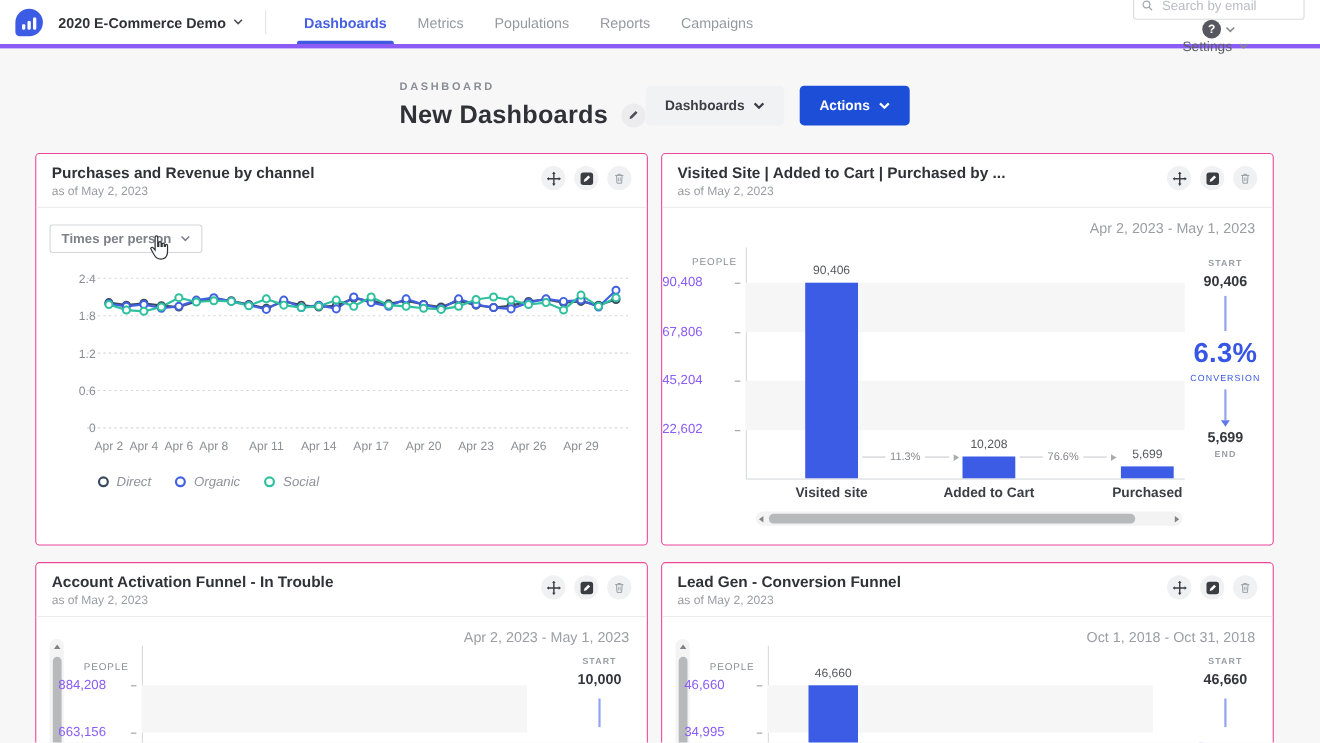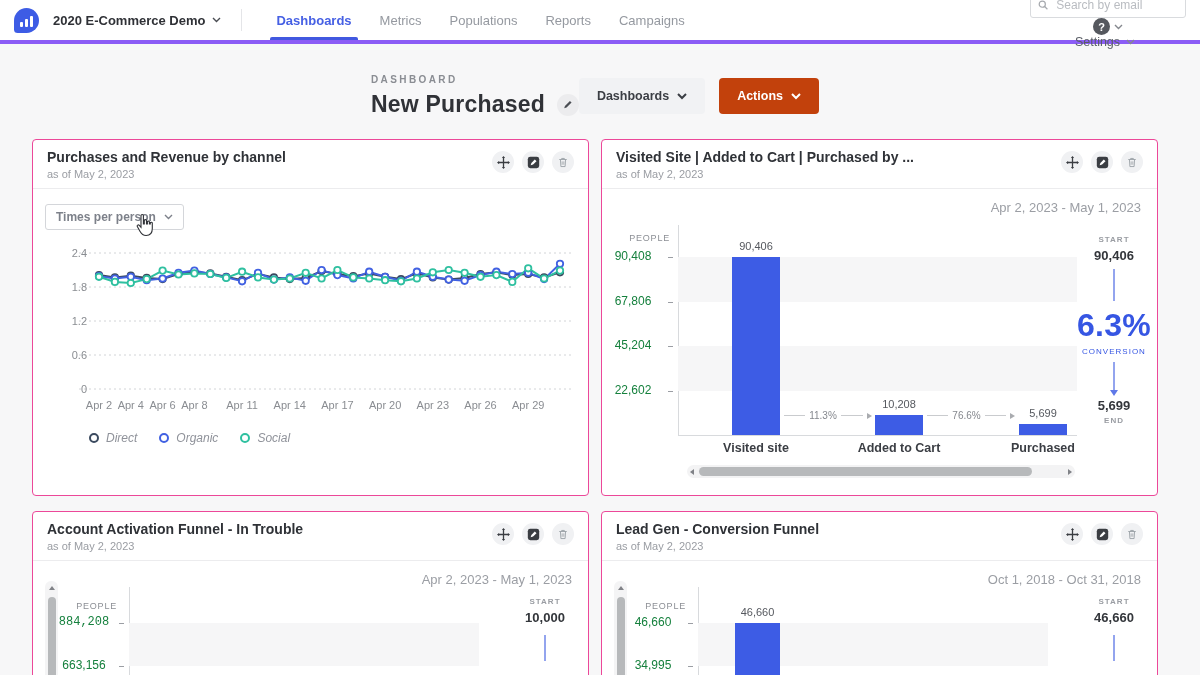--- a/index.html
+++ b/index.html
@@ -25,21 +25,21 @@
   .settings{display:flex;align-items:center;gap:6px;font-size:12.5px;color:#5a5e66;margin-right:6px;cursor:pointer;}
   
   .page-head{display:flex;justify-content:center;align-items:center;padding:30px 42px 0 32px;}
   .eyebrow{font-size:10px;letter-spacing:2.4px;color:#8a8d93;font-weight:600;}
   .title-row{display:flex;align-items:center;gap:12px;margin-top:6px;}
   .page-title{font-size:23px;font-weight:800;color:#303237;letter-spacing:.2px;}
   .round-btn{width:22px;height:22px;border-radius:50%;background:#ececee;display:flex;align-items:center;justify-content:center;cursor:pointer;border:0;}
   .head-actions{display:flex;gap:14px;}
   .btn{height:36px;border:0;border-radius:4px;font-family:inherit;font-size:12.5px;font-weight:700;display:flex;align-items:center;gap:8px;padding:0 18px;cursor:pointer;}
   .btn.light{background:#f1f2f4;color:#3b3e44;}
-  .btn.primary{background:#c2410c;color:#fff;}
+  .btn.primary{background:#1d4ed8;color:#fff;}
   
   .cards{display:grid;grid-template-columns:1fr 1fr;column-gap:12px;row-gap:15px;padding:0 42px 0 32px;margin-top:21px;}
   .card{background:#fff;border:1px solid #ec4899;border-radius:4px;height:357px;box-sizing:border-box;overflow:hidden;}
   .card-head{display:flex;justify-content:space-between;align-items:flex-start;padding:9px 14px 8px;border-bottom:1px solid #ececee;}
   .card-title{font-size:14px;font-weight:700;color:#2f3237;}
   .card-sub{font-size:11px;color:#9a9da3;margin-top:3px;}
   .head-icons{display:flex;gap:8px;margin-top:2px;}
   .icon-btn{width:22px;height:22px;border-radius:50%;background:#f0f1f3;display:flex;align-items:center;justify-content:center;cursor:pointer;border:0;padding:0;}
   .card-body{position:relative;height:308px;}
   
@@ -48,37 +48,37 @@
   .ax{font-size:11px;fill:#8a8d92;}
   .legend{position:absolute;left:56px;top:242px;display:flex;gap:22px;align-items:center;}
   .legend-item{display:flex;align-items:center;gap:7px;font-size:12px;font-style:italic;color:#8f929a;}
   .legend-dot{width:6px;height:6px;border-radius:50%;border:2px solid #888;background:#fff;}
   
   .date-range{position:absolute;right:16px;top:11px;font-size:13px;color:#9b9ea4;}
   .f-axis-label{position:absolute;left:0;top:44px;width:68px;text-align:right;font-size:9px;letter-spacing:.8px;color:#8c8f95;}
   .f-plot{position:absolute;overflow:visible;}
   .band{position:absolute;left:0;width:100%;background:#f6f6f7;}
   .f-ticks{position:absolute;}
-  .tick-lab{position:absolute;left:0;width:62px;text-align:center;font-size:12px;color:#15803d;}
+  .tick-lab{position:absolute;left:0;width:62px;text-align:left;font-size:12px;color:#8b5cf6;}
   .tick-dash{position:absolute;left:66px;width:5px;height:1px;background:#9b9ea4;}
   .f-vaxis{position:absolute;width:1px;background:#d8dadd;}
   .f-baseline{position:absolute;height:1px;background:#d8dadd;}
   .fbar{position:absolute;background:#3d5ce5;}
   .fbar-lab{position:absolute;width:80px;text-align:center;font-size:11px;color:#55585e;}
   .fconn{position:absolute;width:88px;display:flex;align-items:center;gap:4px;}
   .fconn span{font-size:10px;color:#85888e;}
   .fconn .cl{flex:1;height:1px;background:#c9cbce;}
   .fconn .ch{width:0;height:0;border-left:5px solid #a9abaf;border-top:3.5px solid transparent;border-bottom:3.5px solid transparent;}
   .f-xlab{position:absolute;width:120px;text-align:center;font-size:12.5px;font-weight:600;color:#3b3e44;}
   .f-summary{position:absolute;left:472px;width:80px;text-align:center;}
   .s-label{font-size:8px;letter-spacing:1px;color:#9a9da3;font-weight:700;}
   .s-num{font-size:13px;font-weight:700;color:#33363b;margin-top:4px;}
   .s-line{width:2px;height:32px;background:#93a4ee;margin:6px auto;}
   .s-line.short{height:26px;margin:10px auto;}
-  .s-conv{font-size:32px;font-weight:800;color:#3656e3;letter-spacing:.3px;}
+  .s-conv{font-size:25px;font-weight:800;color:#3656e3;letter-spacing:.3px;}
   .s-convlab{font-size:8px;letter-spacing:1px;color:#3656e3;font-weight:400;margin-top:3px;}
   .s-arrow{width:2px;height:28px;background:#93a4ee;margin:6px auto 0;position:relative;}
   .s-arrow::after{content:"";position:absolute;left:-3px;top:100%;border:4px solid transparent;border-top:6px solid #5f79e8;}
   .s-num.end{margin-top:8px;}
   .s-label.end{margin-top:3px;}
   
   .h-scroll{position:absolute;left:85px;top:276px;width:388px;height:13px;background:#f3f3f4;border-radius:7px;display:flex;align-items:center;}
   .h-thumb{position:absolute;left:12px;top:2px;width:333px;height:9px;background:#b7b9bb;border-radius:5px;cursor:pointer;}
   .h-arrow{position:absolute;top:3.5px;width:0;height:0;border-top:3px solid transparent;border-bottom:3px solid transparent;cursor:pointer;}
   .h-arrow.left{left:3px;border-right:4px solid #808287;}
@@ -130,21 +130,21 @@
           <path d="M1 1l3.5 3.5L8 1" stroke="#85888e" stroke-width="1.4" fill="none"></path>
         </svg>
     </span>
   </div>
 </div>
 
 <div class="page-head">
   <div>
     <div class="eyebrow">DASHBOARD</div>
     <div class="title-row">
-      <span class="page-title">New Purchased</span>
+      <span class="page-title">New Dashboards</span>
       <button class="round-btn">
         <svg width="11" height="11" viewBox="0 0 12 12">
             <path d="M1.5 10.5l.8-2.8 6-6 2 2-6 6-2.8.8z" fill="#4a4d53"></path>
           </svg>
       </button>
     </div>
   </div>
   <div class="head-actions">
     <button class="btn light">
       <span>Dashboards</span>
@@ -448,21 +448,21 @@
       </div>
     </div>
     <div class="card-body">
       <div class="date-range">Apr 2, 2023 - May 1, 2023</div>
       <div class="v-scroll">
         <span class="v-arrow"></span>
         <span class="v-thumb"></span>
       </div>
       <div class="f-axis-label" style="width:84px;top:40px;">PEOPLE</div>
       <div class="f-ticks" style="left:20px;top:62px;width:76px;">
-          <div class="tick-lab" style="top: -8px; font-family: Liberation Mono, monospace;">884,208</div>
+          <div class="tick-lab" style="top: -8px;">884,208</div>
           <div class="tick-dash" style="top: 0px;"></div>
           <div class="tick-lab" style="top: 35px;">663,156</div>
           <div class="tick-dash" style="top: 43px;"></div>
         </div>
       <div class="f-vaxis" style="left:96px;top:26px;height:282px;"></div>
       <div class="f-plot" style="left:96px;top:62px;width:350px;height:246px;">
           <div class="band" style="top: 0px; height: 43px;"></div>
         </div>
       <div class="f-summary" style="top:36px;">
         <div class="s-label">START</div>

